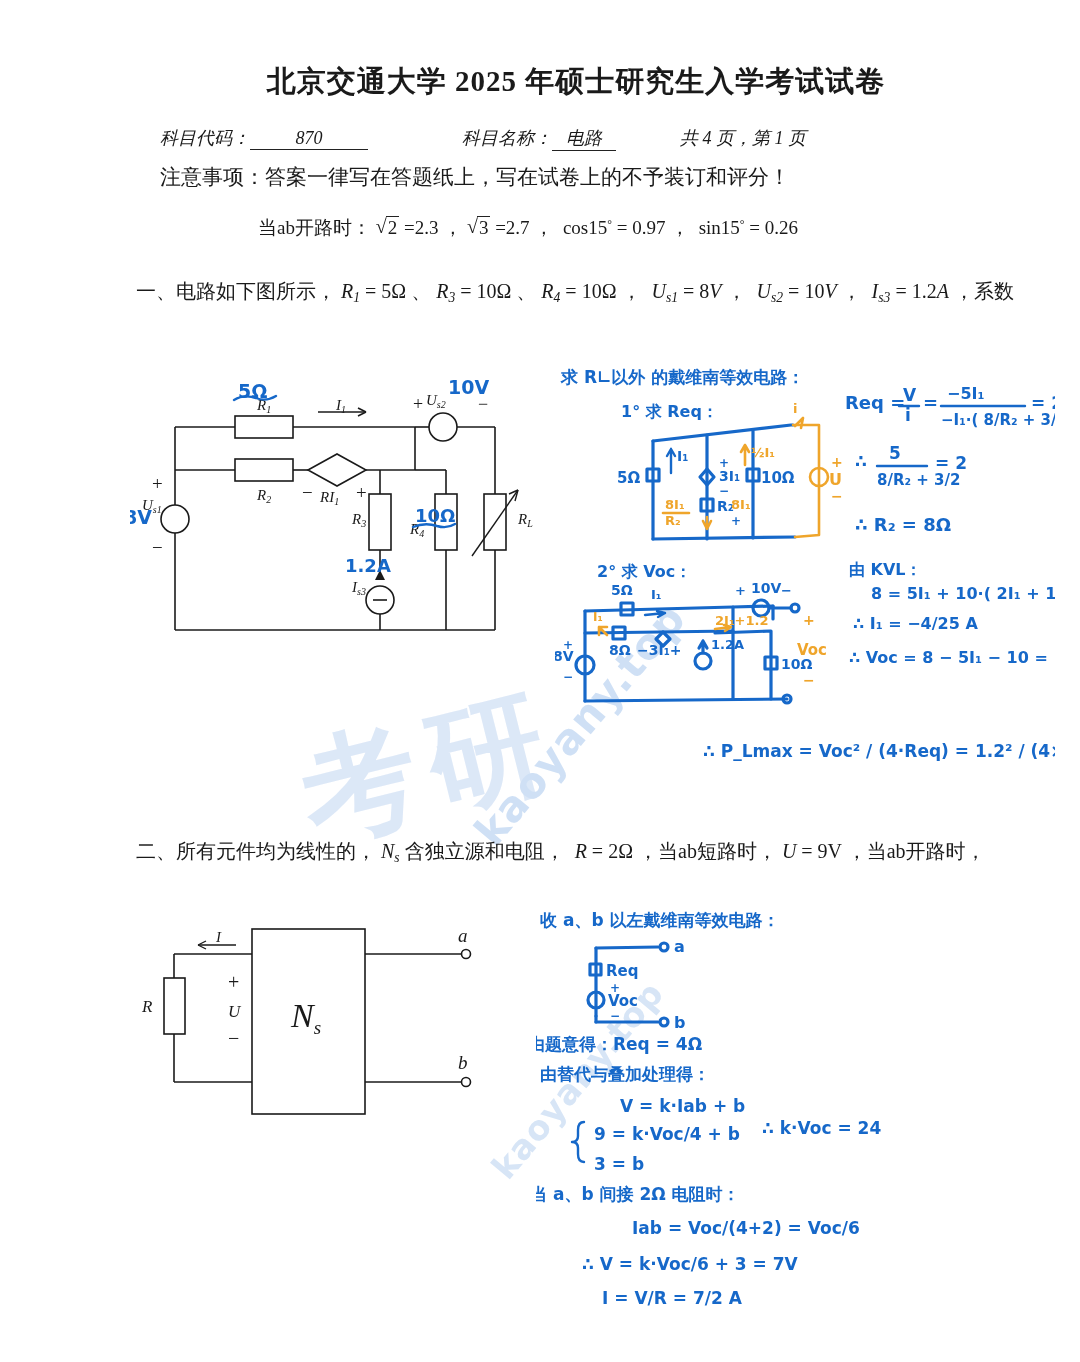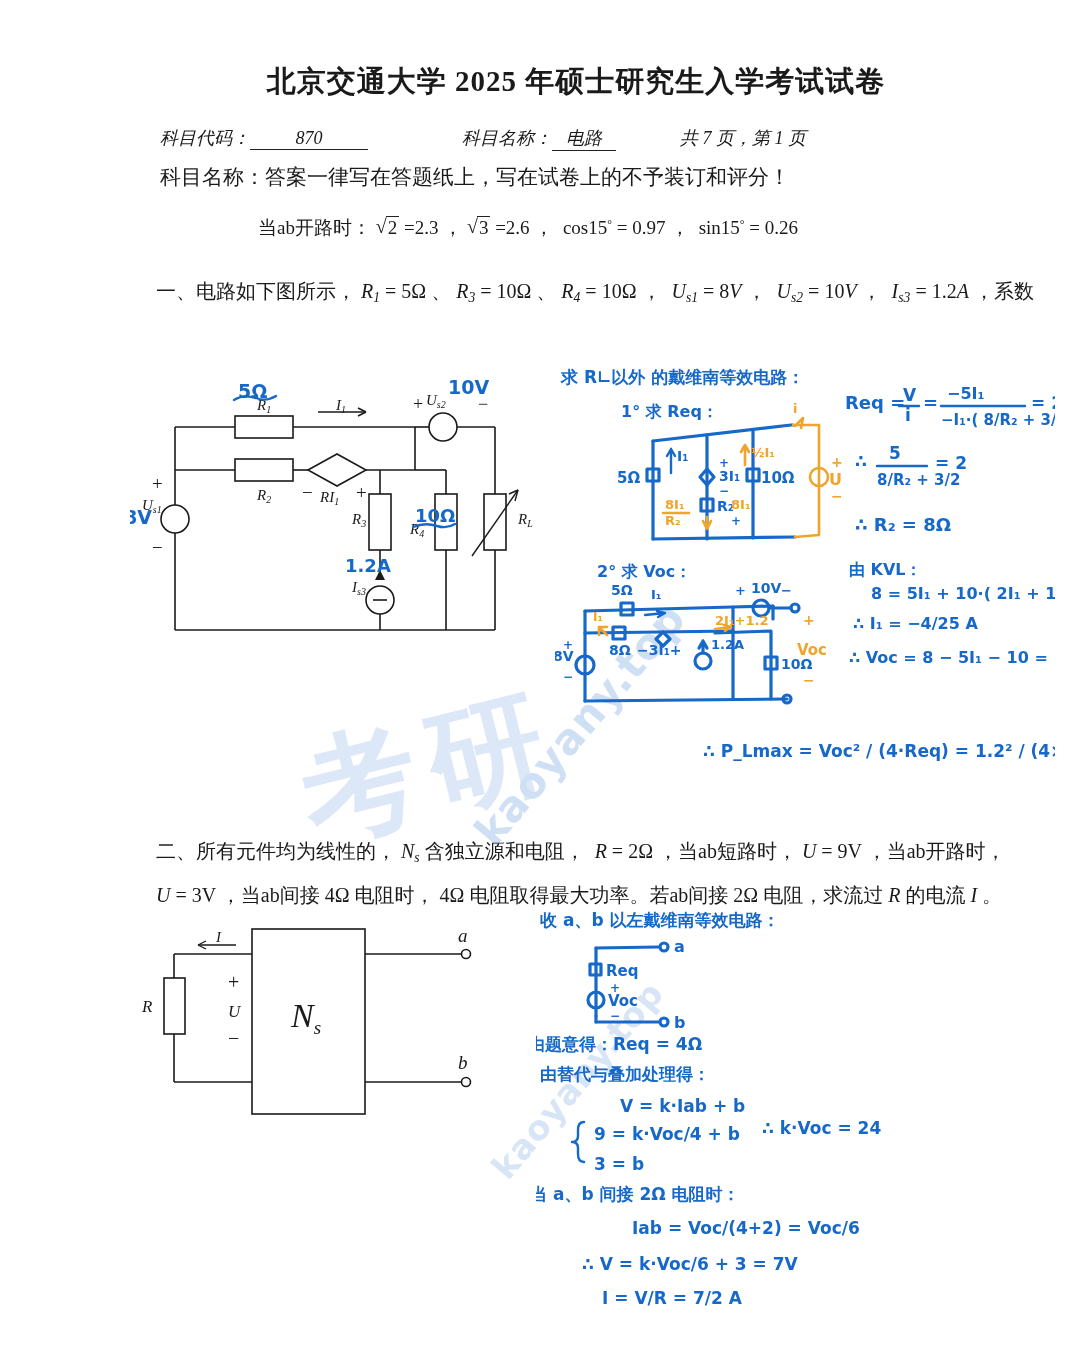--- a/index.html
+++ b/index.html
@@ -15,21 +15,21 @@
     position:absolute; top:62px; left:0; width:1080px; text-align:center;
     font-size:29px; font-weight:bold; letter-spacing:1px;padding-left:36px;
   }
   .meta-row{position:absolute; left:160px; top:126px; width:800px; height:30px; font-size:18px;}
   .meta-row .lbl{position:absolute; white-space:nowrap;}
   .u-line{display:inline-block; border-bottom:1.6px solid #222; text-align:center; padding:0 4px;}
   .notice{position:absolute; left:160px; top:163px; font-size:21px; white-space:nowrap;}
   .appendix{position:absolute; left:258px; top:215px; font-size:19px; white-space:nowrap;}
 
   
-  .q-line{position:absolute; font-size:20px; white-space:nowrap;margin-left:20px;}
+  .q-line{position:absolute; font-size:20px; white-space:nowrap;}
   .q1a{left:136px; top:278px;}
   .q1b{left:136px; top:328px;}
   .q2a{left:136px; top:838px;}
   .q2b{left:136px; top:882px;}
 
   
   i.v{font-style:italic;}
   .sub{font-size:0.68em; vertical-align:-0.32em; font-style:italic;}
   .sqrt{display:inline-block; position:relative; padding-left:10px;}
   .sqrt::before{content:"\221A"; position:absolute; left:0; top:-1px; font-size:1.05em;}
@@ -75,29 +75,29 @@
 
   <div class="doc-title">北京交通大学 2025 年硕士研究生入学考试试卷</div>
 
   <div class="meta-row">
     <span class="lbl" style="left:0; top:0;">
       <span>科目代码：</span><span class="u-line" style="width:110px;">870</span>
     </span>
     <span class="lbl" style="left:302px; top:0;">
       <span>科目名称：</span><span class="u-line" style="width:56px;">电路</span>
     </span>
-    <span class="lbl" style="left:520px; top:0;">共 7 页，第 1 页</span>
-  </div>
-
-  <div class="notice">科目名称：答案一律写在答题纸上，写在试卷上的不予装订和评分！</div>
+    <span class="lbl" style="left:520px; top:0;">共 4 页，第 1 页</span>
+  </div>
+
+  <div class="notice">注意事项：答案一律写在答题纸上，写在试卷上的不予装订和评分！</div>
 
   <div class="appendix">
     <span>当ab开路时：</span>
     <span class="sqrt"><span>2</span></span><span> =2.3 ，</span>
-    <span class="sqrt"><span>3</span></span><span> =2.6 ，</span>
+    <span class="sqrt"><span>3</span></span><span> =2.7 ，</span>
     <span>&nbsp;cos15<span class="deg">°</span> = 0.97 ，</span>
     <span>&nbsp;sin15<span class="deg">°</span> = 0.26</span>
   </div>
 
   <div class="q-line q1a">
     一、电路如下图所示，&nbsp;<i class="v">R</i><span class="sub">1</span> = 5Ω 、
     <i class="v">R</i><span class="sub">3</span> = 10Ω 、
     <i class="v">R</i><span class="sub">4</span> = 10Ω ，&nbsp;
     <i class="v">U</i><span class="sub">s1</span> = 8<i class="v">V</i> ，&nbsp;
     <i class="v">U</i><span class="sub">s2</span> = 10<i class="v">V</i> ，&nbsp;
@@ -308,24 +308,20 @@
       <text class="ht" x="294" y="300" font-size="16">∴ Voc = 8 − 5I₁ − 10 = −1.2V</text>
 
       <text class="ht" x="148" y="394" font-size="17">∴ P_Lmax = Voc² / (4·Req) = 1.2² / (4×2) = 0.18W</text>
     </svg>
   </div>
 
   <div class="q-line q2a">
     二、所有元件均为线性的，&nbsp;<i class="v">N</i><span class="sub">s</span> 含独立源和电阻，&nbsp;
     <i class="v">R</i> = 2Ω ，当ab短路时，&nbsp;<i class="v">U</i> = 9V ，当ab开路时，
   </div>
-  <div class="q-line q2b">
-    <i class="v">U</i> = 3V ，当ab间接 4Ω 电阻时，&nbsp;4Ω 电阻取得最大功率。若ab间接 2Ω 电阻，求流过
-    <i class="v">R</i> 的电流 <i class="v">I</i> 。
-  </div>
 
   <div class="fig" id="fig2">
     <svg width="370" height="228" viewBox="0 0 370 228">
       <g stroke="#1a1a1a" stroke-width="1.6" fill="none">
 
         <rect x="124" y="17" width="113" height="185" fill="#fff"></rect>
 
         <path d="M46 42 H124"></path>
         <path d="M46 42 V66"></path>
         <rect x="36" y="66" width="21" height="56" fill="#fff"></rect>

